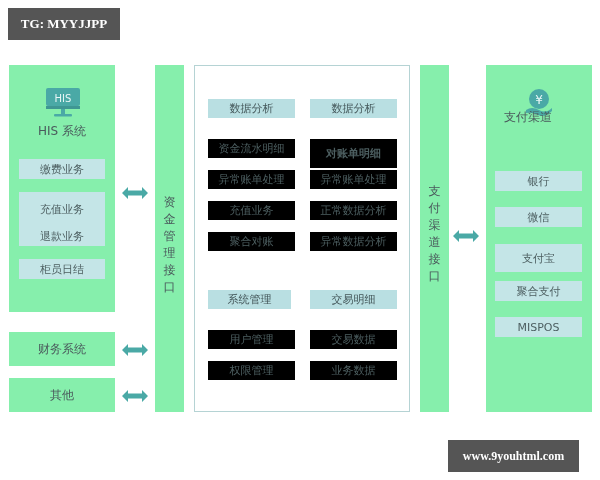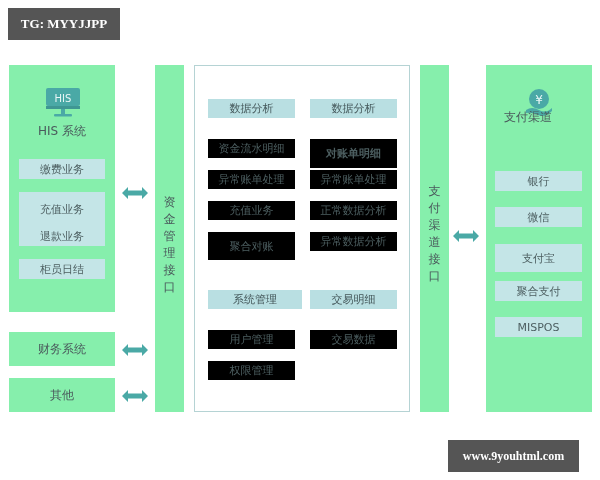--- a/index.html
+++ b/index.html
@@ -74,34 +74,35 @@
   <span>接</span>
   <span>口</span>
 </div>
 
 <div class="abs center-box" style="left:194px;top:65px;width:216px;height:347px;">
 
   <div class="abs card head" style="left:13px;top:33px;width:87px;height:19px;">数据分析</div>
   <div class="abs card light" style="left:13px;top:73px;width:87px;height:19px;">资金流水明细</div>
   <div class="abs card light" style="left:13px;top:104px;width:87px;height:19px;">异常账单处理</div>
   <div class="abs card light" style="left:13px;top:135px;width:87px;height:19px;">充值业务</div>
-  <div class="abs card light" style="left:13px;top:166px;width:87px;height:28px;">聚合对账</div>
+  <div class="abs card light" style="left:13px;top:166px;width:87px;height:19px;">聚合对账</div>
 
   <div class="abs card head" style="left:115px;top:33px;width:87px;height:19px;">数据分析</div>
   <div class="abs card light" style="left:115px;top:73px;width:87px;height:29px;font-weight:bold;">对账单明细</div>
   <div class="abs card light" style="left:115px;top:104px;width:87px;height:19px;">异常账单处理</div>
   <div class="abs card light" style="left:115px;top:135px;width:87px;height:19px;">正常数据分析</div>
   <div class="abs card light" style="left:115px;top:166px;width:87px;height:19px;">异常数据分析</div>
 
-  <div class="abs card head" style="left:13px;top:224px;width:94px;height:19px;font-family:Liberation Serif, serif;">系统管理</div>
+  <div class="abs card head" style="left:13px;top:224px;width:83px;height:19px;font-family:Liberation Serif, serif;">系统管理</div>
   <div class="abs card light" style="left:13px;top:264px;width:87px;height:19px;">用户管理</div>
   <div class="abs card light" style="left:13px;top:295px;width:87px;height:19px;">权限管理</div>
 
   <div class="abs card head" style="left:115px;top:224px;width:87px;height:19px;">交易明细</div>
   <div class="abs card light" style="left:115px;top:264px;width:87px;height:19px;">交易数据</div>
+  <div class="abs card light" style="left:115px;top:295px;width:87px;height:19px;">业务数据</div>
 </div>
 
 <div class="abs panel vert" style="left:420px;top:65px;width:29px;height:347px;padding-bottom:10px;">
   <span>支</span>
   <span>付</span>
   <span>渠</span>
   <span>道</span>
   <span>接</span>
   <span>口</span>
 </div>

